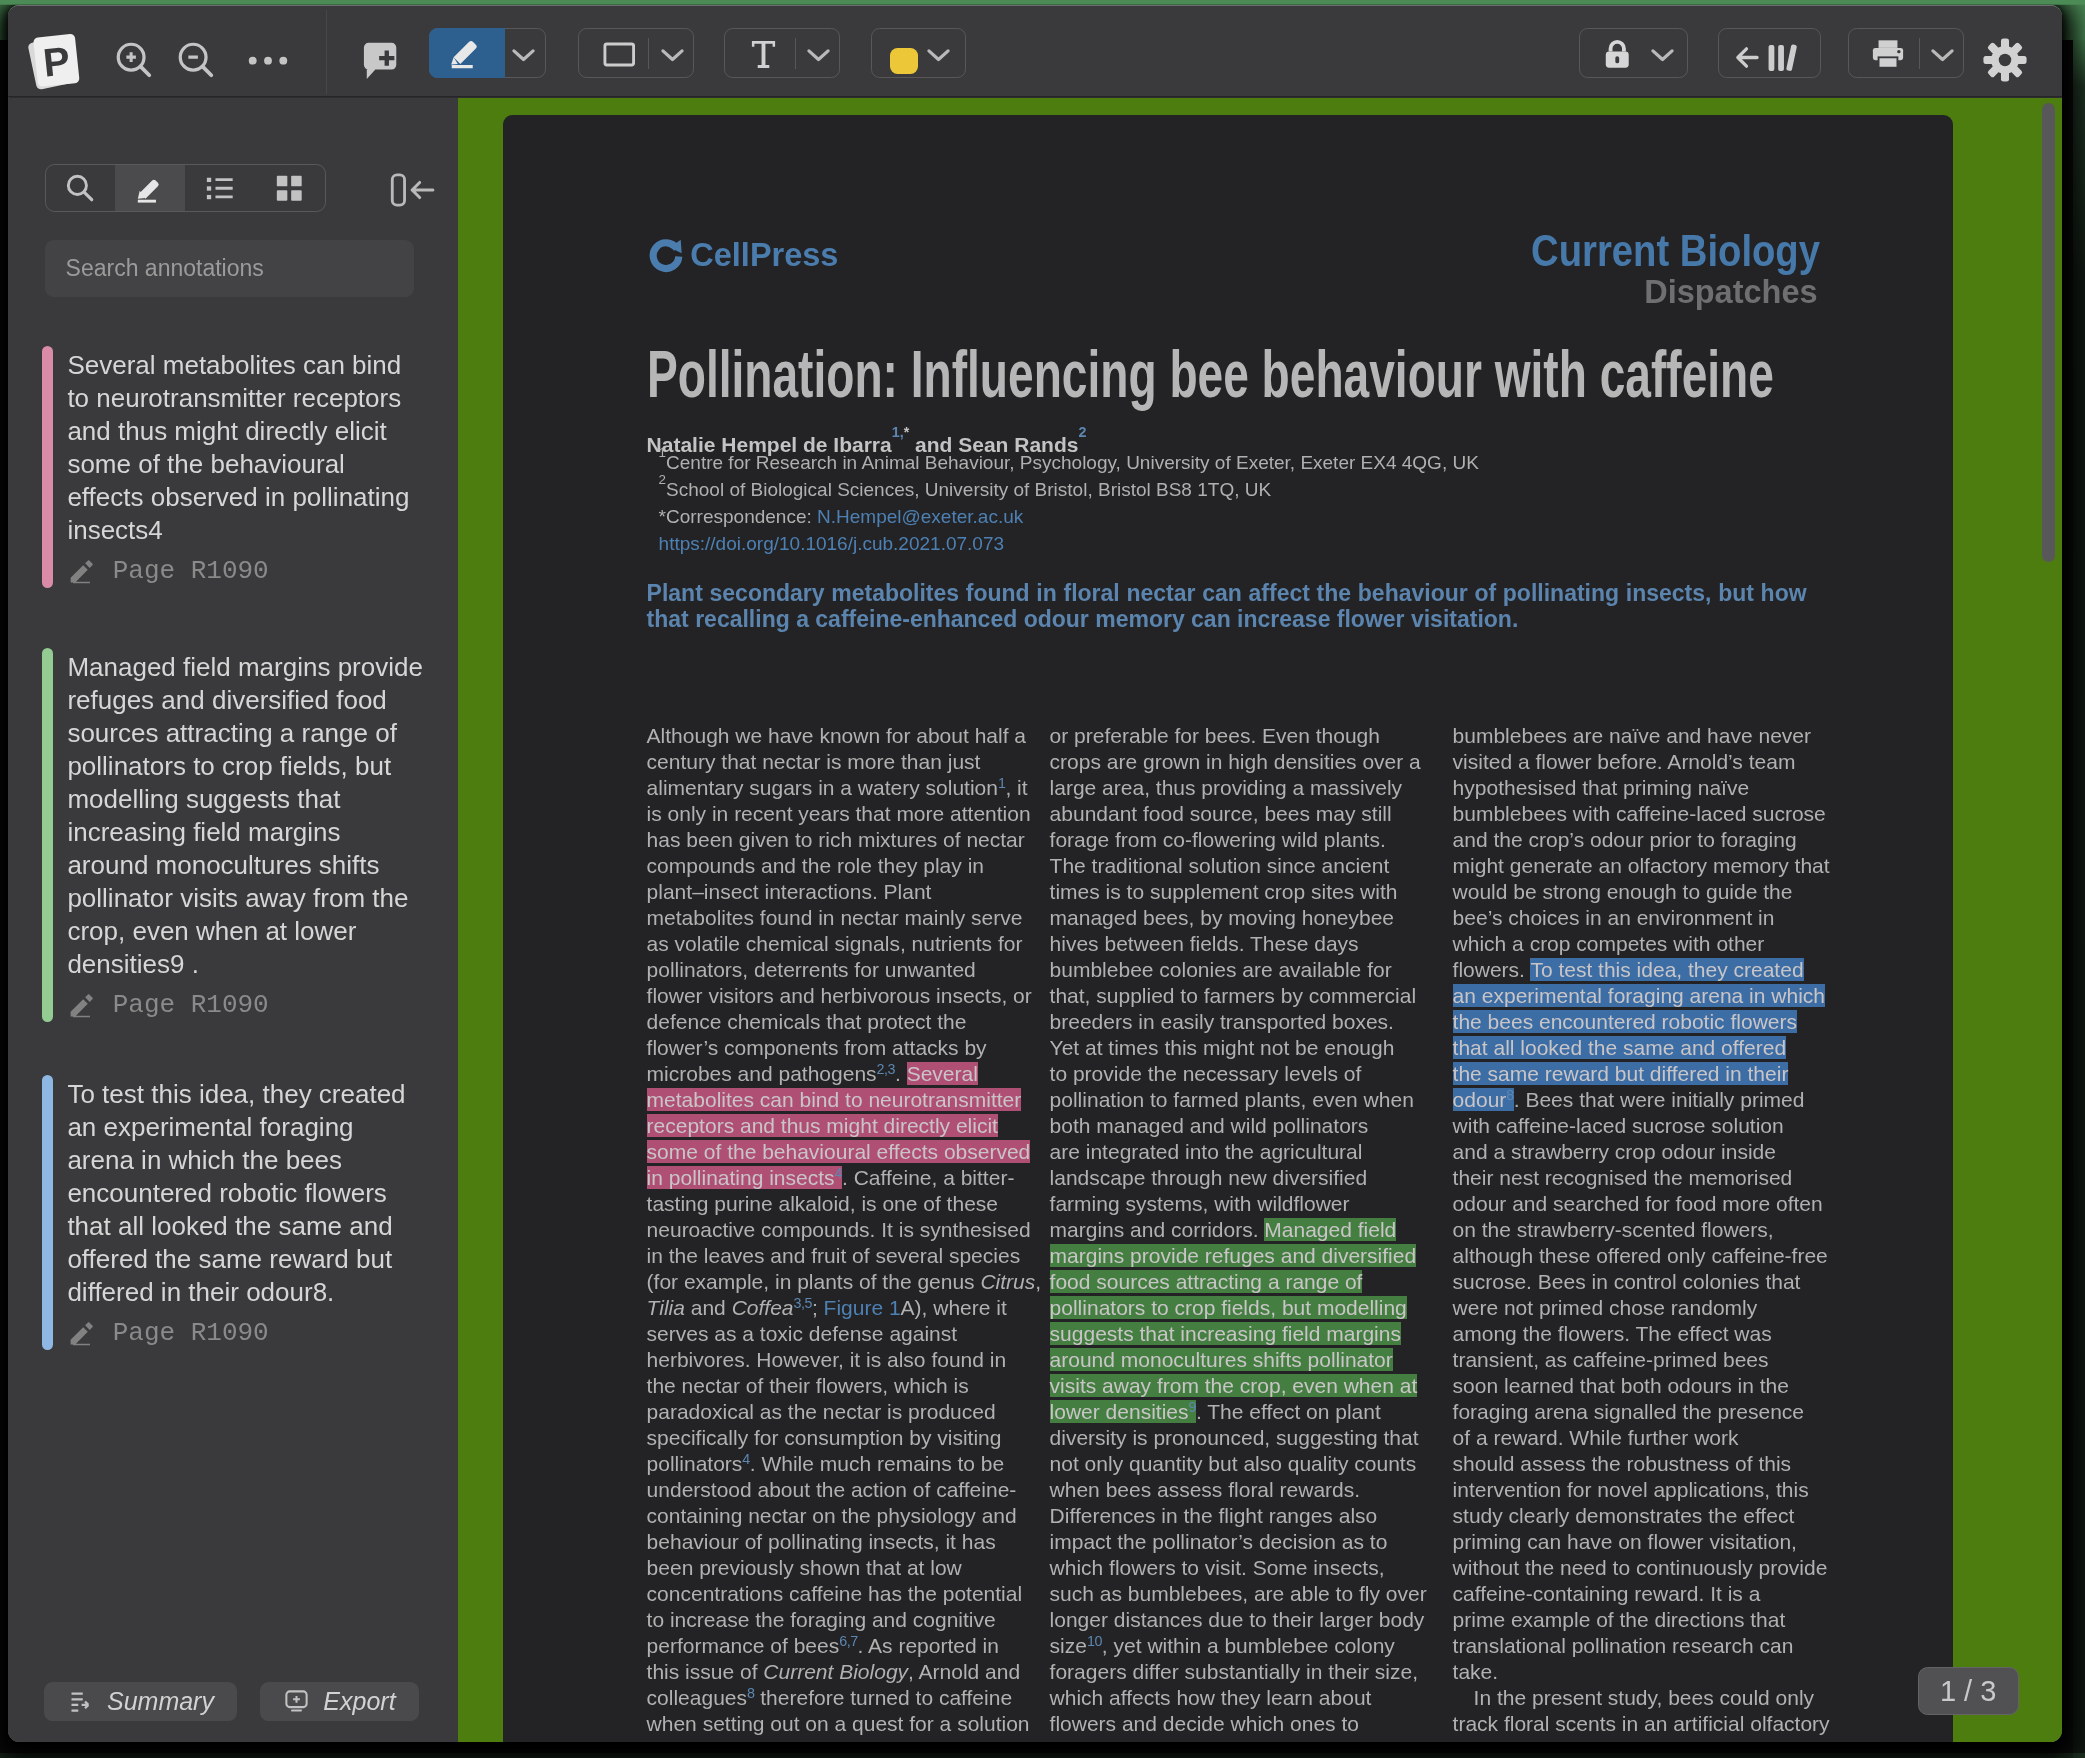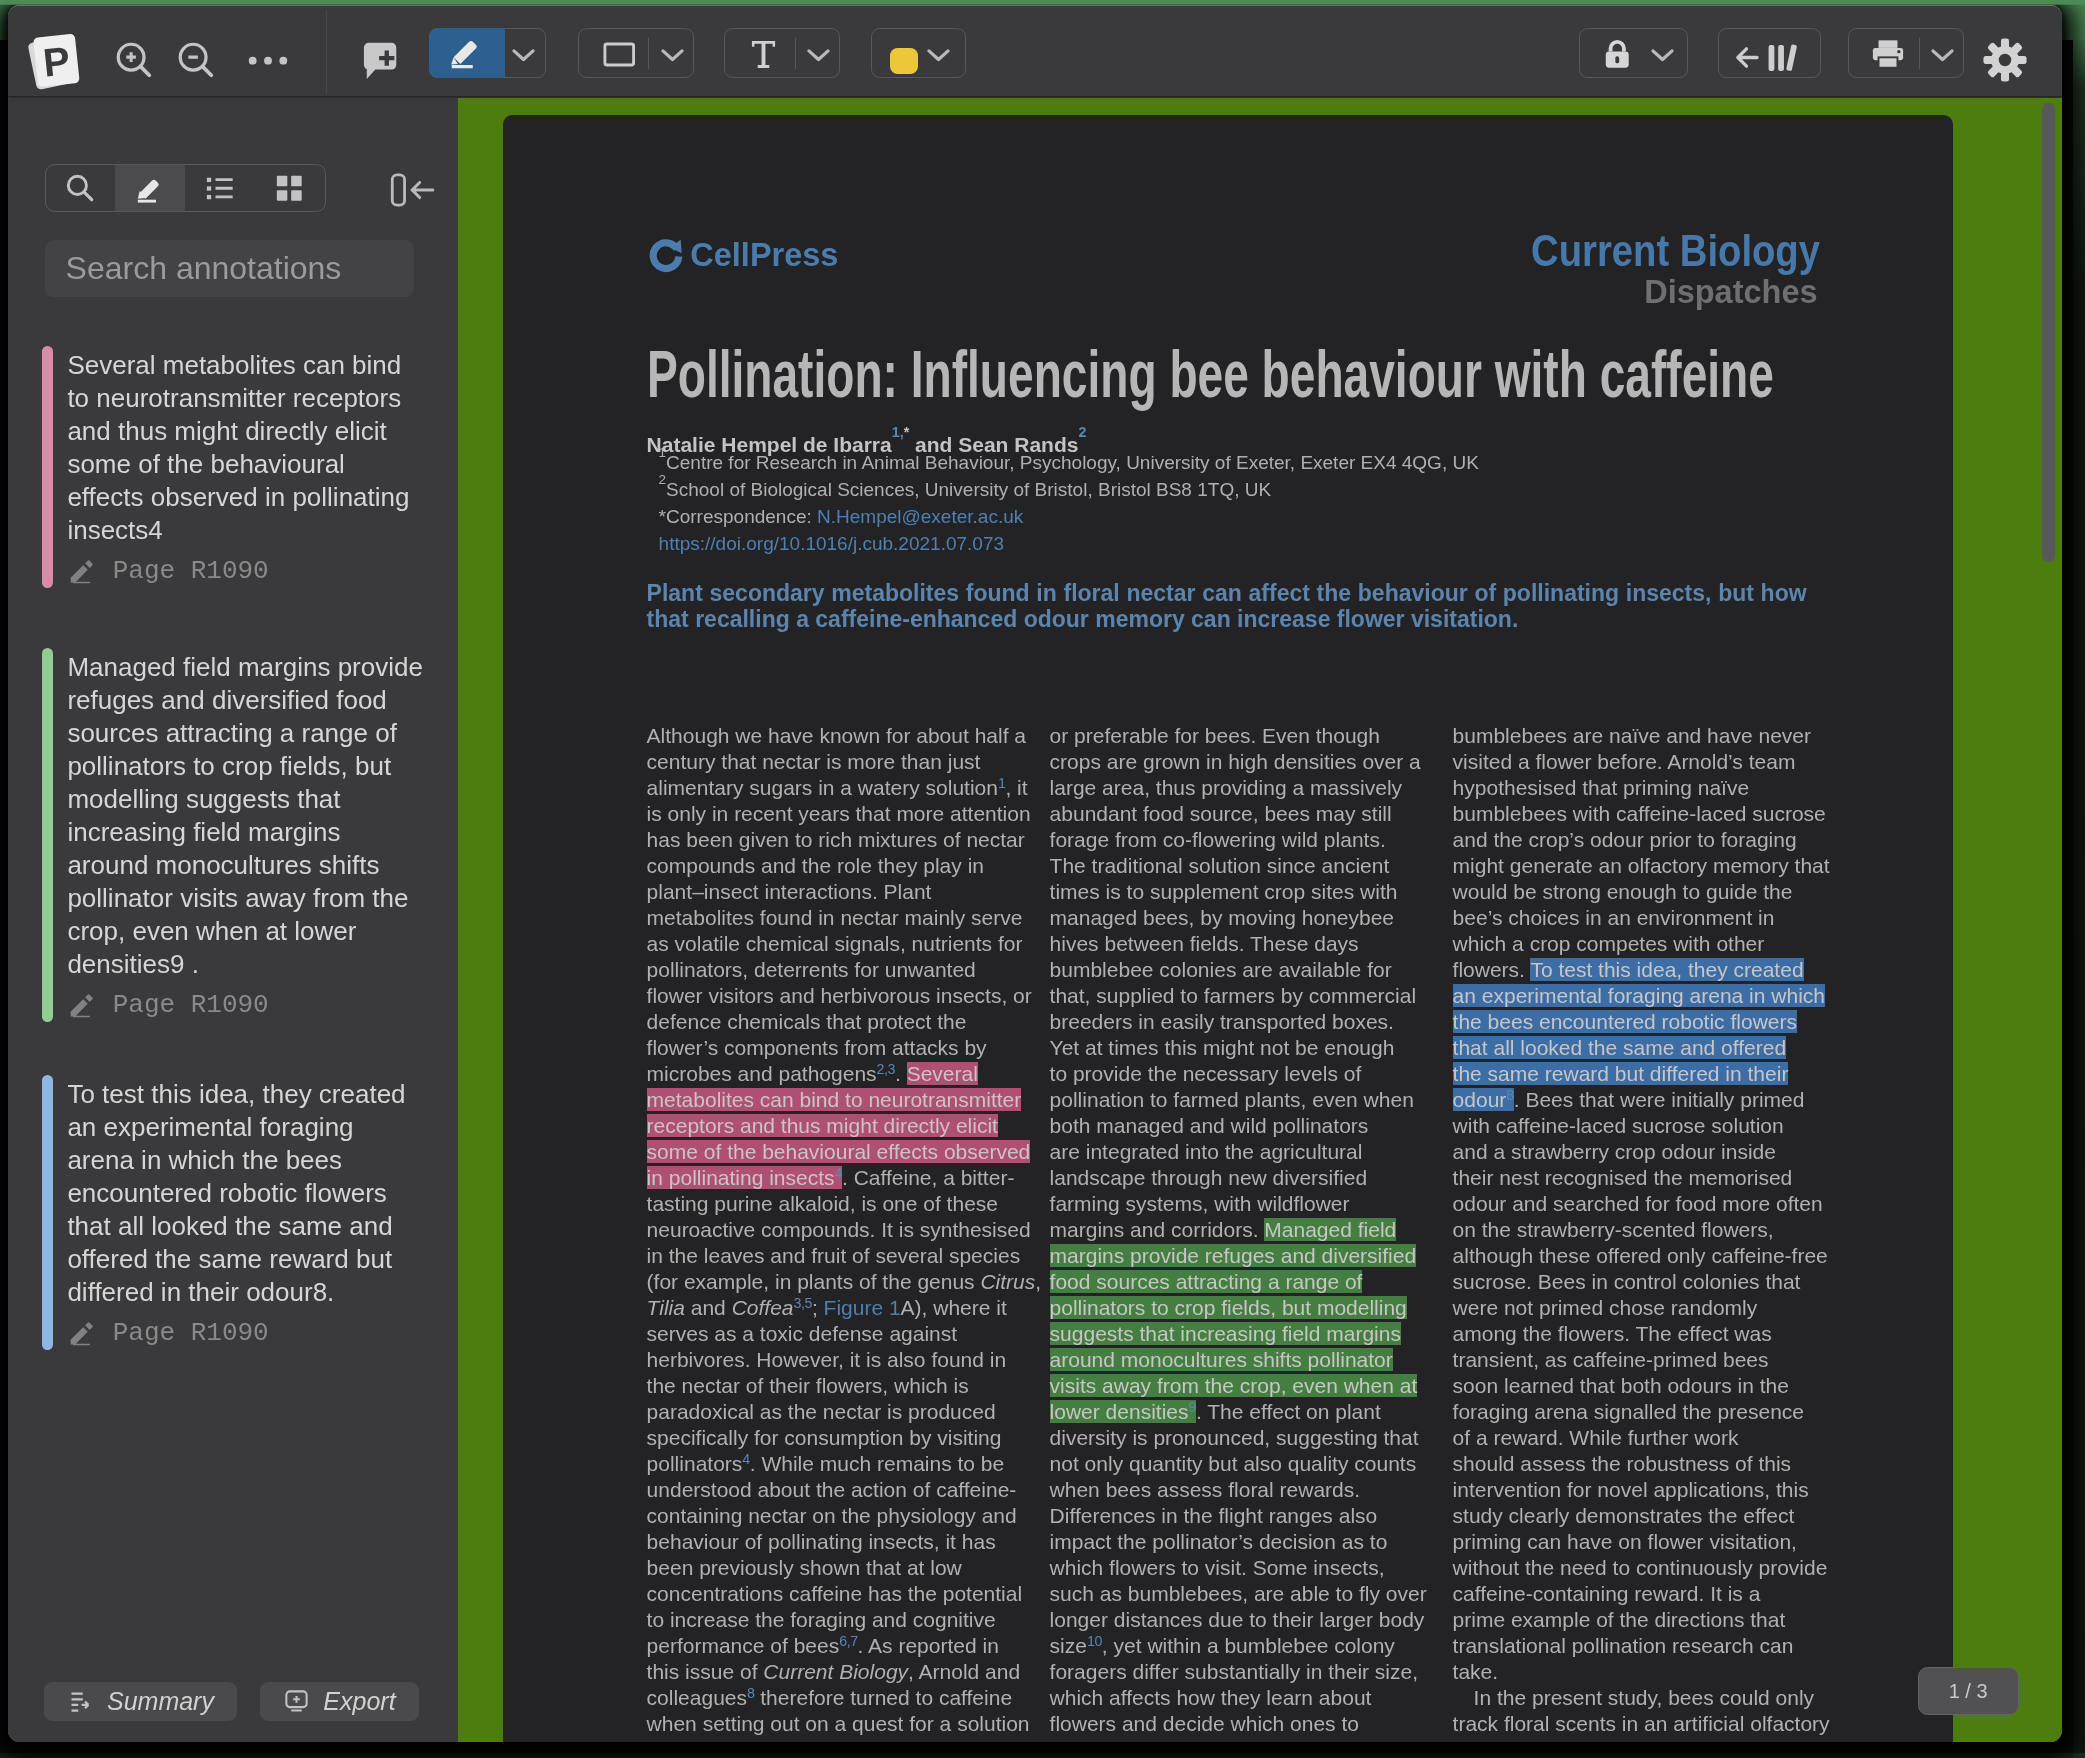--- a/index.html
+++ b/index.html
@@ -10,29 +10,29 @@
   box-shadow:0 7.6px 25px 13.4px rgba(0,0,0,0.93), 0 1.9px 7.6px 1.9px rgba(0,0,0,0.75); clip-path:inset(0px -86px -86px -86px); }
 #win { position:absolute; left:7.6px; top:4.8px; width:2054px; height:1737px; background:#2d2d2f;
   border-radius:11.5px; overflow:hidden; border-top:1px solid #6f6f71; box-shadow:inset 0 -1px 0 rgba(150,150,152,.38), inset 1px 0 0 rgba(120,120,122,.25), inset -1px 0 0 rgba(120,120,122,.25);}
 #toolbar { position:absolute; left:0; top:0; right:0; height:91px; background:#3a3a3c; border-bottom:1px solid #262628;}
 #tooldiv { position:absolute; left:318px; top:3.8px; width:1px; height:84px; background:#47474a; }
 .tbg { position:absolute; top:22px; height:50px; border:1px solid #58585a; border-radius:8.6px; }
 #sidebar { position:absolute; left:0; top:92px; width:450px; bottom:0; background:#3a3a3c; }
 #content { position:absolute; left:450px; top:92px; right:0; bottom:0; background:#4d7c0f; }
 #page { position:absolute; left:45px; top:17px; width:1450px; height:1635px; background:#232325; border-radius:9.6px 9.6px 0 0; }
 #thumb { position:absolute; right:6.7px; top:5.7px; width:13.4px; height:459px; background:#58585a; border-radius:6.7px; }
-#pill { position:absolute; left:1460px; top:1569px; width:101px; height:48px; background:#515153; border:1px solid #646466; border-radius:9.6px; color:#c9c9c9; font-size:20px; text-align:center; line-height:46px; }
+#pill { position:absolute; left:1460px; top:1569px; width:101px; height:48px; background:#515153; border:1px solid #646466; border-radius:9.6px; color:#c9c9c9; font-size:29px; text-align:center; line-height:46px; }
 
 .icon { position:absolute; }
 
 #tabs { position:absolute; left:37px; top:66px; width:281px; height:48px; border:1px solid #59595b; border-radius:9.6px; display:flex; overflow:hidden; }
 #tabs .tab { flex:1; display:flex; align-items:center; justify-content:center; }
 #tabs .sel { background:#4b4b4d; }
 #collapse { position:absolute; left:382px; top:75px; }
-#search { position:absolute; left:37px; top:142px; width:369px; height:57px; background:#434345; border-radius:8.6px; color:#9b9b9b; font-size:32px; line-height:57px; padding-left:21px; }
+#search { position:absolute; left:37px; top:142px; width:369px; height:57px; background:#434345; border-radius:8.6px; color:#9b9b9b; font-size:23px; line-height:57px; padding-left:21px; }
 .card { position:absolute; left:34px; display:flex; }
 .card .bar { width:11.5px; border-radius:5.7px; margin-right:14.3px; }
 .card .ctx { color:#d6d6d6; font-size:26px; line-height:33px; padding-top:2.9px; }
 .card .pgrow { color:#8a8a8a; margin-top:8.6px; display:flex; align-items:center;font-family:Liberation Mono, monospace; }
 .card .pgrow .pic { width:29px; height:29px; margin-right:16.3px; }
 .card .pgrow span { font-size:26px; }
 #btm { position:absolute; left:36px; bottom:21px; display:flex;font-style:italic; }
 .bbtn { height:39px; background:#4a4a4c; border-radius:8.6px; color:#d2d2d2; font-size:25px; display:flex; align-items:center; padding:0 23px; margin-right:23px; }
 .bbtn svg { width:27px; height:27px; margin-right:13.4px; }
 

